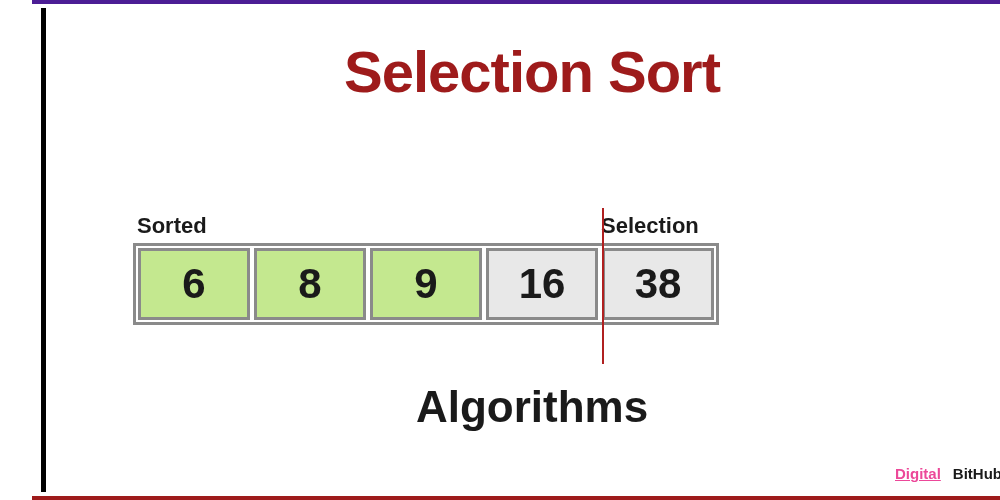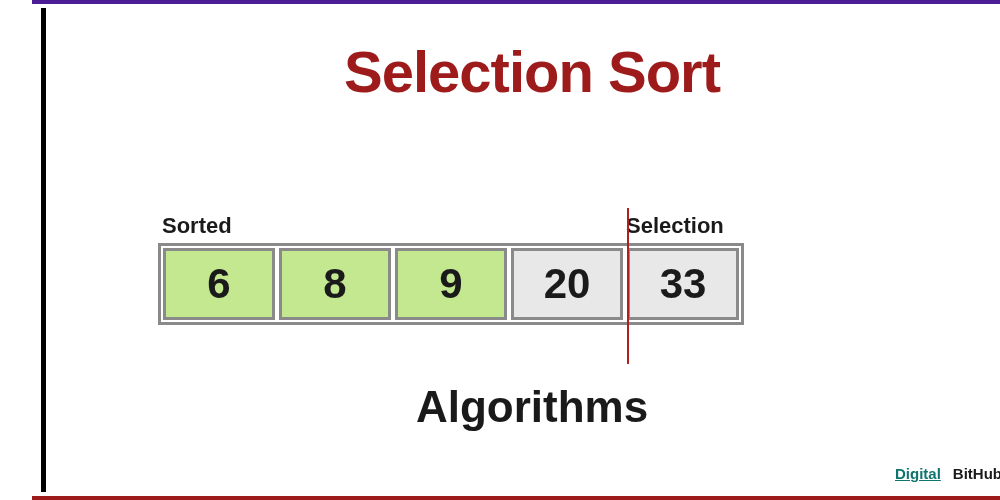--- a/index.html
+++ b/index.html
@@ -39,21 +39,21 @@
       right: 0;
       text-align: center;
       font-size: 58px;
       font-weight: 900;
       color: #9e1b1b;
       letter-spacing: -1px;
     }
     .array-wrap {
       position: absolute;
       top: 205px;
-      left: 112px;
+      left: 87px;
       right: 95px;
     }
     .labels {
       position: relative;
       height: 30px;
       font-weight: 700;
       font-size: 22px;
       color: #1a1a1a;
     }
     .label-sorted {
@@ -108,42 +108,42 @@
       font-weight: 800;
       color: #1a1a1a;
     }
     .watermark {
       position: absolute;
       bottom: 10px;
       right: 16px;
       font-size: 15px;
       font-weight: 700;
     }
-    .watermark .d { color: #0f766e; text-decoration: underline; }
+    .watermark .d { color: #ec4899; text-decoration: underline; }
     .watermark .b { color: #1a1a1a; padding-left: 12px; }
   </style>
 </head>
 <body>
 
 <div class="outer-frame">
   <div class="inner-frame">
 
     <h1 class="title">Selection Sort</h1>
 
     <div class="array-wrap">
       <div class="labels">
         <span class="label-sorted">Sorted</span>
         <span class="label-unsorted">Selection</span>
       </div>
       <div class="array-row">
         <div class="cell sorted">6</div>
         <div class="cell sorted">8</div>
         <div class="cell sorted">9</div>
-        <div class="cell unsorted">20</div>
-        <div class="cell unsorted">33</div>
+        <div class="cell unsorted">16</div>
+        <div class="cell unsorted">38</div>
         <div class="divider-line"></div>
       </div>
     </div>
 
     <div class="subtitle">Algorithms</div>
 
     <div class="watermark">
       <span class="d">Digital</span><span class="b">BitHub</span>
     </div>
 

